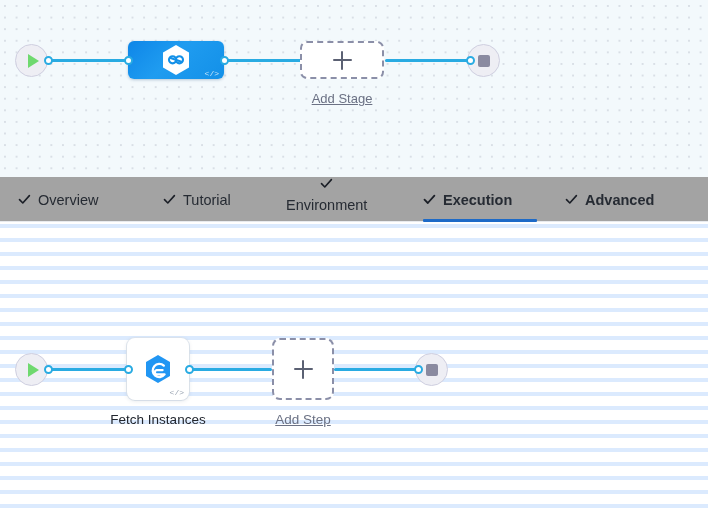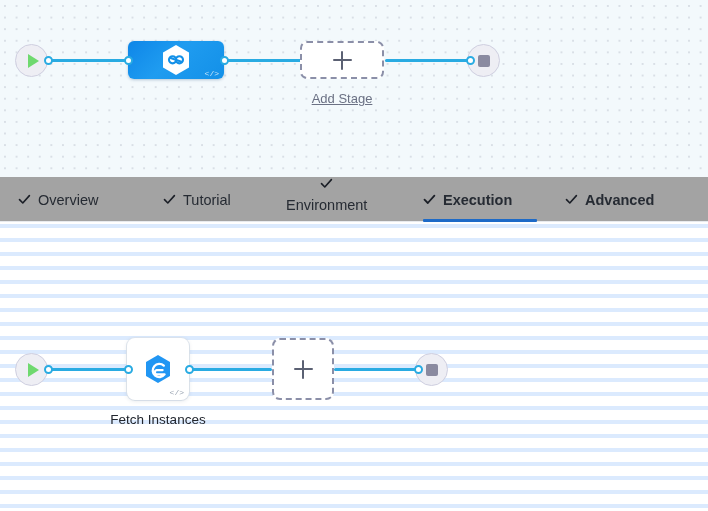--- a/index.html
+++ b/index.html
@@ -342,20 +342,21 @@
       </svg>
       <span class="codetag">&lt;/&gt;</span>
     </div>
     <div class="port" style="left:124px; top:143px;"></div>
     <div class="port" style="left:185px; top:143px;"></div>
     <div class="node-label step" style="left:78px; top:190px; width:160px;">Fetch Instances</div>
 
     <div class="add-box step-size" style="left:272px; top:116px;">
       <div class="plus"></div>
     </div>
+    <div class="node-label muted step" style="left:223px; top:190px; width:160px;">Add Step</div>
 
     <div class="terminal" style="left:415px; top:131px;">
       <div class="stop-sq"></div>
     </div>
     <div class="port" style="left:414px; top:143px;"></div>
   </div>
 
 </div>
 
 </body></html>

